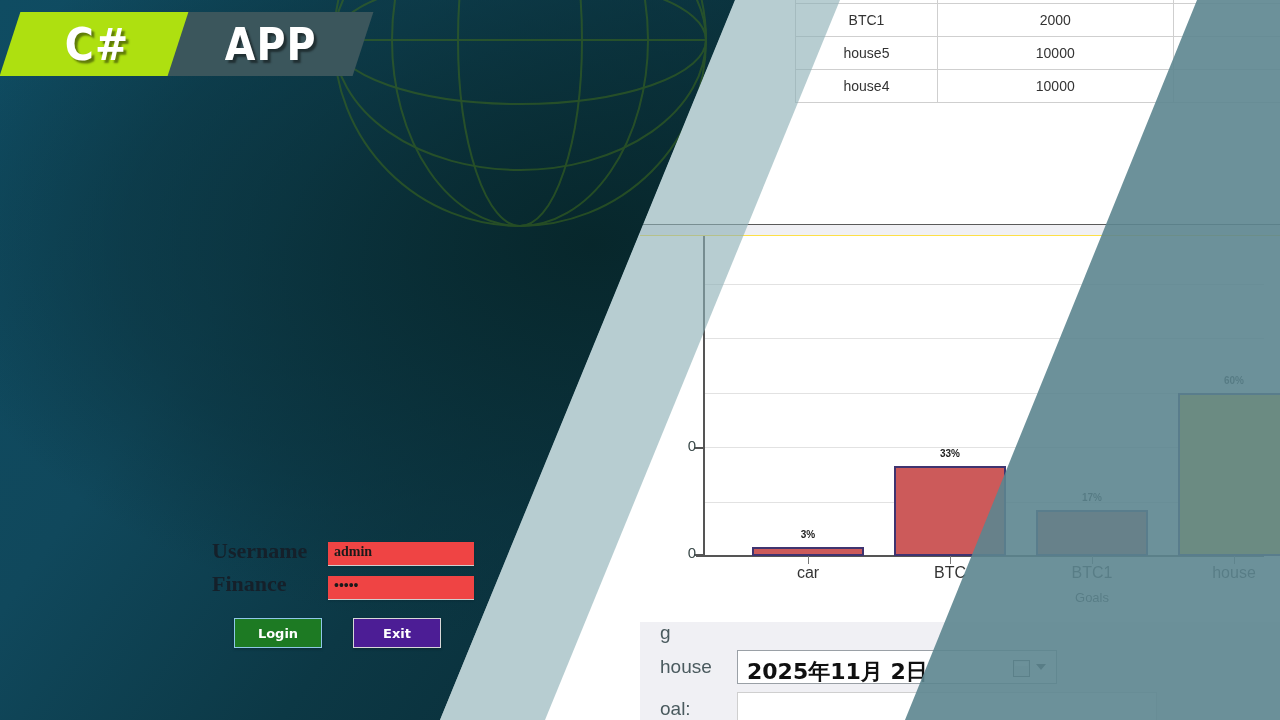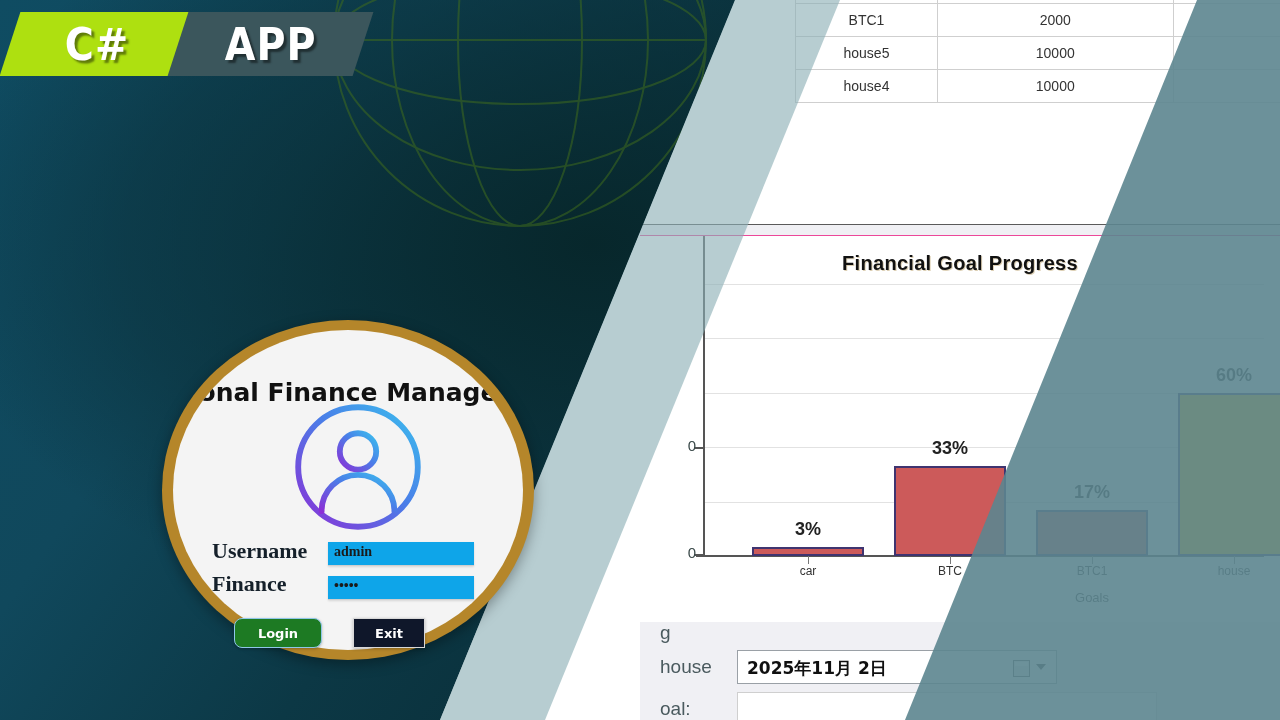--- a/index.html
+++ b/index.html
@@ -3,21 +3,21 @@
 <meta charset="utf-8">
 <style>
   html,body{margin:0;padding:0;background:#000;}
   #stage{
     position:relative;width:1280px;height:720px;overflow:hidden;
     font-family:"Liberation Sans",sans-serif;
   }
 
   
   .app-layer{position:absolute;inset:0;background:#ffffff;}
-  .app-inner{position:absolute;left:640px;top:0;width:640px;height:720px;background:#ec4899;}
+  .app-inner{position:absolute;left:640px;top:0;width:640px;height:720px;background:#fde047;}
 
   
   .table-panel{position:absolute;left:0;top:0;width:640px;height:225px;background:#fff;}
   .grid-table{position:absolute;left:155px;top:-30px;width:520px;border-collapse:collapse;}
   .grid-table td{
     height:30px;border:1px solid #cfcfcf;font-size:14px;color:#333;
     font-family:"Liberation Sans",sans-serif;
   }
   .grid-table td.c-name{width:140px;text-align:center;}
   .grid-table td.c-val{width:235px;text-align:center;}
@@ -33,36 +33,36 @@
     text-shadow:1px 1px 0 rgba(180,150,90,.45);
   }
   .plot{position:absolute;left:64px;top:48px;width:560px;height:272px;}
   .gridline{position:absolute;left:0;width:560px;height:1px;background:#e2e2e2;}
   .axis-x{position:absolute;left:-8px;top:271px;width:568px;height:2px;background:#555;}
   .axis-y{position:absolute;left:-1px;top:-48px;width:2px;height:320px;background:#555;}
   .ytick{position:absolute;left:-10px;width:10px;height:2px;background:#555;}
   .ytick-lbl{position:absolute;left:-34px;width:26px;text-align:right;font-size:15px;color:#3b4a4a;}
   .bar{position:absolute;bottom:0;border:2px solid #3f3470;box-sizing:border-box;}
   .bar-lbl{
-    position:absolute;text-align:center;font-size:18px;color:#222;font-weight:600;
-  }
-  .cat-lbl{position:absolute;top:280px;text-align:center;font-size:12px;color:#333;}
+    position:absolute;text-align:center;font-size:10px;color:#222;font-weight:600;
+  }
+  .cat-lbl{position:absolute;top:280px;text-align:center;font-size:16px;color:#333;}
   .axis-x-title{position:absolute;top:306px;text-align:center;font-size:13px;color:#333;}
   .xtick{position:absolute;top:272px;width:1px;height:8px;background:#777;}
 
   
   .form-panel{position:absolute;left:0;top:608px;width:640px;height:112px;background:#f0f0f4;}
   .form-panel .white-strip{position:absolute;left:0;top:0;width:640px;height:14px;background:#fff;}
   .form-lbl{position:absolute;font-size:19px;color:#4a5a5e;}
   .date-box{
     position:absolute;left:97px;top:42px;width:320px;height:34px;background:#fff;
     border:1px solid #9aa0a6;box-sizing:border-box;
   }
   .date-txt{
-    position:absolute;left:9px;top:6px;font-size:17px;font-weight:bold;color:#101010;
+    position:absolute;left:9px;top:6px;font-size:22px;font-weight:bold;color:#101010;
     font-family:"DejaVu Sans",sans-serif;
   }
   .cal-ico{position:absolute;right:26px;top:9px;width:15px;height:15px;border:1px solid #555;background:#e8e8e8;}
   .cal-ico:after{content:"";position:absolute;left:1px;top:1px;width:13px;height:4px;background:#fff;}
   .cal-caret{position:absolute;right:10px;top:13px;width:0;height:0;border-left:5px solid transparent;border-right:5px solid transparent;border-top:6px solid #333;}
   .white-below{position:absolute;left:97px;top:84px;width:420px;height:36px;background:#fff;border:1px solid #cfcfcf;box-sizing:border-box;}
 
   
   .dark-slab{
     position:absolute;left:0;top:0;width:760px;height:720px;
@@ -120,33 +120,33 @@
     font-family:"DejaVu Sans",sans-serif;font-weight:bold;font-size:25px;color:#111;
     white-space:nowrap;
   }
   .avatar{position:absolute;left:120px;top:72px;width:130px;height:130px;}
   .avatar svg{width:100%;height:100%;}
   .field-lbl{
     position:absolute;font-family:"Liberation Serif",serif;font-weight:bold;
     font-size:22px;color:#15202a;
   }
   .field-in{
-    position:absolute;height:19px;background:#0ea5e9;border:none;border-bottom:1px solid #cfcfcf;
+    position:absolute;height:19px;background:#ef4444;border:none;border-bottom:1px solid #cfcfcf;
     box-shadow:0 1px 2px rgba(0,0,0,.12);
     font-family:"Liberation Serif",serif;font-weight:bold;font-size:14px;color:#1a1a1a;
     padding:2px 0 2px 6px;box-sizing:content-box;width:140px;
   }
   .btn{
     position:absolute;height:30px;border:1px solid #b9c6cc;box-sizing:border-box;
     display:flex;align-items:center;justify-content:center;
     font-family:"DejaVu Sans",sans-serif;font-weight:bold;font-size:13px;color:#fff;
     box-shadow:0 1px 3px rgba(0,0,0,.25);
   }
-  .btn-login{left:234px;top:618px;width:88px;background:#1d7a23;border-color:#8fc7e8;border-radius:8px;}
-  .btn-exit{left:353px;top:618px;width:72px;background:#0f172a;border-color:#d8d8d8;}
+  .btn-login{left:234px;top:618px;width:88px;background:#1d7a23;border-color:#8fc7e8;}
+  .btn-exit{left:353px;top:618px;width:88px;background:#4c1d95;border-color:#d8d8d8;}
 </style>
 </head>
 <body>
 
 <div id="stage">
 
   <div class="app-layer">
     <div class="app-inner">
 
       <div class="table-panel">
@@ -172,21 +172,20 @@
             <td class="c-val">10000</td>
             <td class="c-end"></td>
           </tr>
         </tbody>
           </table>
       </div>
       <div class="panel-divider"></div>
       <div class="panel-divider2"></div>
 
       <div class="chart-panel">
-        <div class="chart-title">Financial Goal Progress</div>
         <div class="plot">
           <div class="gridline" style="top:0"></div>
           <div class="gridline" style="top:54"></div>
           <div class="gridline" style="top:54px"></div>
           <div class="gridline" style="top:109px"></div>
           <div class="gridline" style="top:163px"></div>
           <div class="gridline" style="top:218px"></div>
 
           <div class="axis-y"></div>
           <div class="axis-x"></div>
@@ -256,39 +255,20 @@
   <div class="badge">
     <div class="badge-part badge-cs">
       <span class="badge-txt">C#</span>
     </div>
     <div class="badge-part badge-app">
       <span class="badge-txt">APP</span>
     </div>
   </div>
 
 
-  <div class="login-ring">
-    <div class="login-face">
-      <div class="login-title">onal Finance Manage</div>
-      <div class="avatar">
-        <svg viewBox="0 0 100 100" fill="none" stroke-width="4.5" stroke-linecap="round">
-          <defs>
-            <linearGradient id="ag" x1="1" y1="0" x2="0" y2="1">
-              <stop offset="0%" stop-color="#3ac0ee"></stop>
-              <stop offset="45%" stop-color="#4a7ee8"></stop>
-              <stop offset="100%" stop-color="#8b2fd6"></stop>
-            </linearGradient>
-          </defs>
-          <circle cx="50" cy="50" r="46" stroke="url(#ag)"></circle>
-          <circle cx="50" cy="38" r="14" stroke="url(#ag)"></circle>
-          <path d="M22 84a28 28 0 0 1 56 0" stroke="url(#ag)"></path>
-        </svg>
-      </div>
-    </div>
-  </div>
 
   <div class="field-lbl" style="left:212px;top:538px">Username</div>
   <div class="field-lbl" style="left:212px;top:571px">Finance</div>
   <div class="field-in" style="left:328px;top:542px">admin</div>
   <div class="field-in" style="left:328px;top:576px">•••••</div>
   <div class="btn btn-login">Login</div>
   <div class="btn btn-exit">Exit</div>
 
 </div>
 

